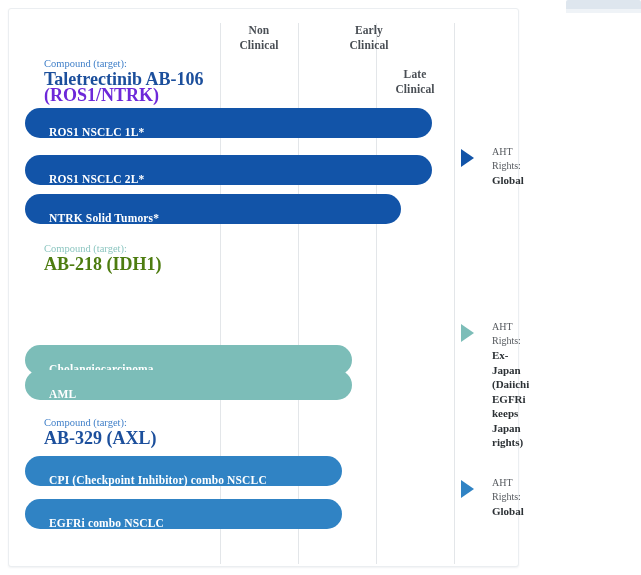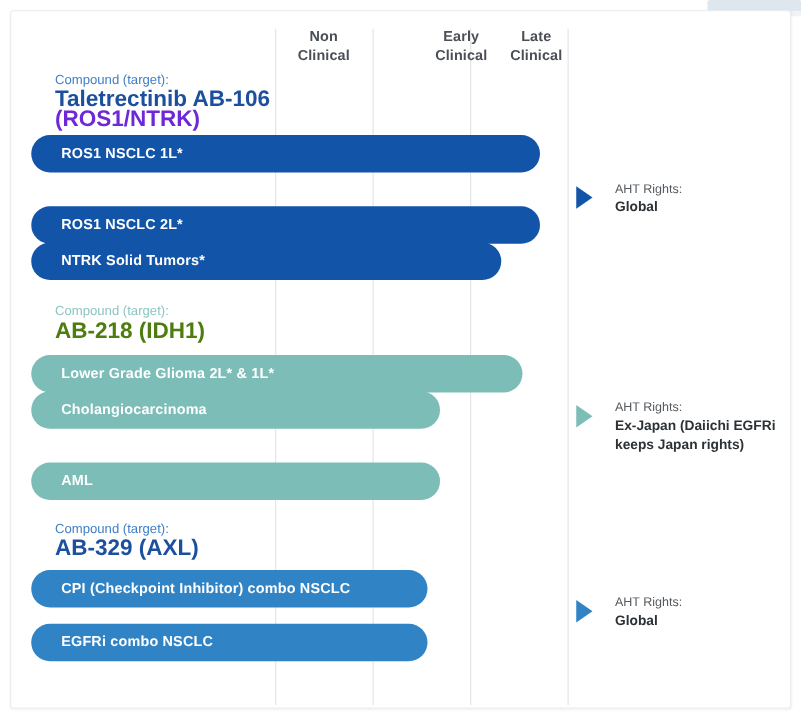--- a/index.html
+++ b/index.html
@@ -33,27 +33,28 @@
     width: 75px;
     height: 4px;
     background: #eff3f7;
   }
 
   
   .card {
     position: absolute;
     left: 8px;
     top: 8px;
-    width: 625px;
+    width: 511px;
     height: 559px;
     background: #ffffff;
     border: 1px solid #ebeef1;
     border-radius: 3px;
     box-shadow: 0 1px 2px rgba(20,40,70,0.06);
     box-sizing: border-box;
+    font-family: Liberation Serif, serif;
   }
 
   
   .divider {
     position: absolute;
     top: 14px;
     width: 1px;
     height: 541px;
     background: #e3e6e9;
   }
@@ -69,21 +70,21 @@
     width: 78px;
     text-align: center;
     font-size: 11.5px;
     line-height: 15px;
     font-weight: 700;
     color: #4a4f55;
     letter-spacing: 0.1px;
   }
   .h1 { left: 211px; }
   .h2 { left: 289px; padding-left: 32px; }
-  .h3 { left: 381px; }
+  .h3 { left: 367px; margin-top: 44px; }
   .col-head span { display: block; }
 
   
   .compound {
     position: absolute;
     left: 35px;
   }
   .compound .kicker {
     font-size: 10.5px;
     line-height: 14px;
@@ -97,21 +98,21 @@
     margin: 0;
   }
 
   
   .bar {
     position: absolute;
     left: 16px;
     height: 30px;
     border-radius: 15px;
     display: flex;
-    align-items: center;
+    align-items: flex-end;
     box-sizing: border-box;
     padding-left: 24px;
   }
   .bar .bar-label {
     font-size: 11.5px;
     font-weight: 700;
     color: #ffffff;
     letter-spacing: 0.15px;
     white-space: nowrap;
   }
@@ -177,44 +178,41 @@
 
     <div class="compound" style="top:48px;">
       <p class="kicker" style="color:#3f7fc8;">Compound (target):</p>
       <p class="name" style="color:#1c4f9c;">Taletrectinib AB-106</p>
       <p class="name" style="color:#6d28d9;">(ROS1/NTRK)</p>
     </div>
 
     <div class="bar" style="top:99px; width:407px; background:#1254a8;">
       <span class="bar-label">ROS1 NSCLC 1L*</span>
     </div>
-    <div class="bar" style="top:156px; width:407px; background:#1254a8;">
+    <div class="bar" style="top:146px; width:407px; background:#1254a8;">
       <span class="bar-label">ROS1 NSCLC 2L*</span>
     </div>
     <div class="bar" style="top:185px; width:376px; background:#1254a8;">
       <span class="bar-label">NTRK Solid Tumors*</span>
     </div>
 
     <div class="rights" style="top:136px; left:452px;">
       <div class="arrow" style="border-left-color:#1254a8;"></div>
       <div class="rtext">
         <div class="rlabel">AHT Rights:</div>
         <div class="rvalue">Global</div>
       </div>
     </div>
 
     <div class="compound" style="top:233px;">
       <p class="kicker" style="color:#8dc6c1;">Compound (target):</p>
       <p class="name" style="color:#4d7c0f;">AB-218 (IDH1)</p>
     </div>
 
-    <div class="bar" style="top:275px; width:393px; background:#7cbdb8;">
-      <span class="bar-label">Lower Grade Glioma 2L* &amp; 1L*</span>
-    </div>
-    <div class="bar" style="top:304px; width:327px; background:#7cbdb8;">
+    <div class="bar" style="top:336px; width:327px; background:#7cbdb8;">
       <span class="bar-label">Cholangiocarcinoma</span>
     </div>
     <div class="bar" style="top:361px; width:327px; background:#7cbdb8;">
       <span class="bar-label">AML</span>
     </div>
 
     <div class="rights" style="top:311px; left:452px;">
       <div class="arrow" style="border-left-color:#7cbdb8;"></div>
       <div class="rtext">
         <div class="rlabel">AHT Rights:</div>

